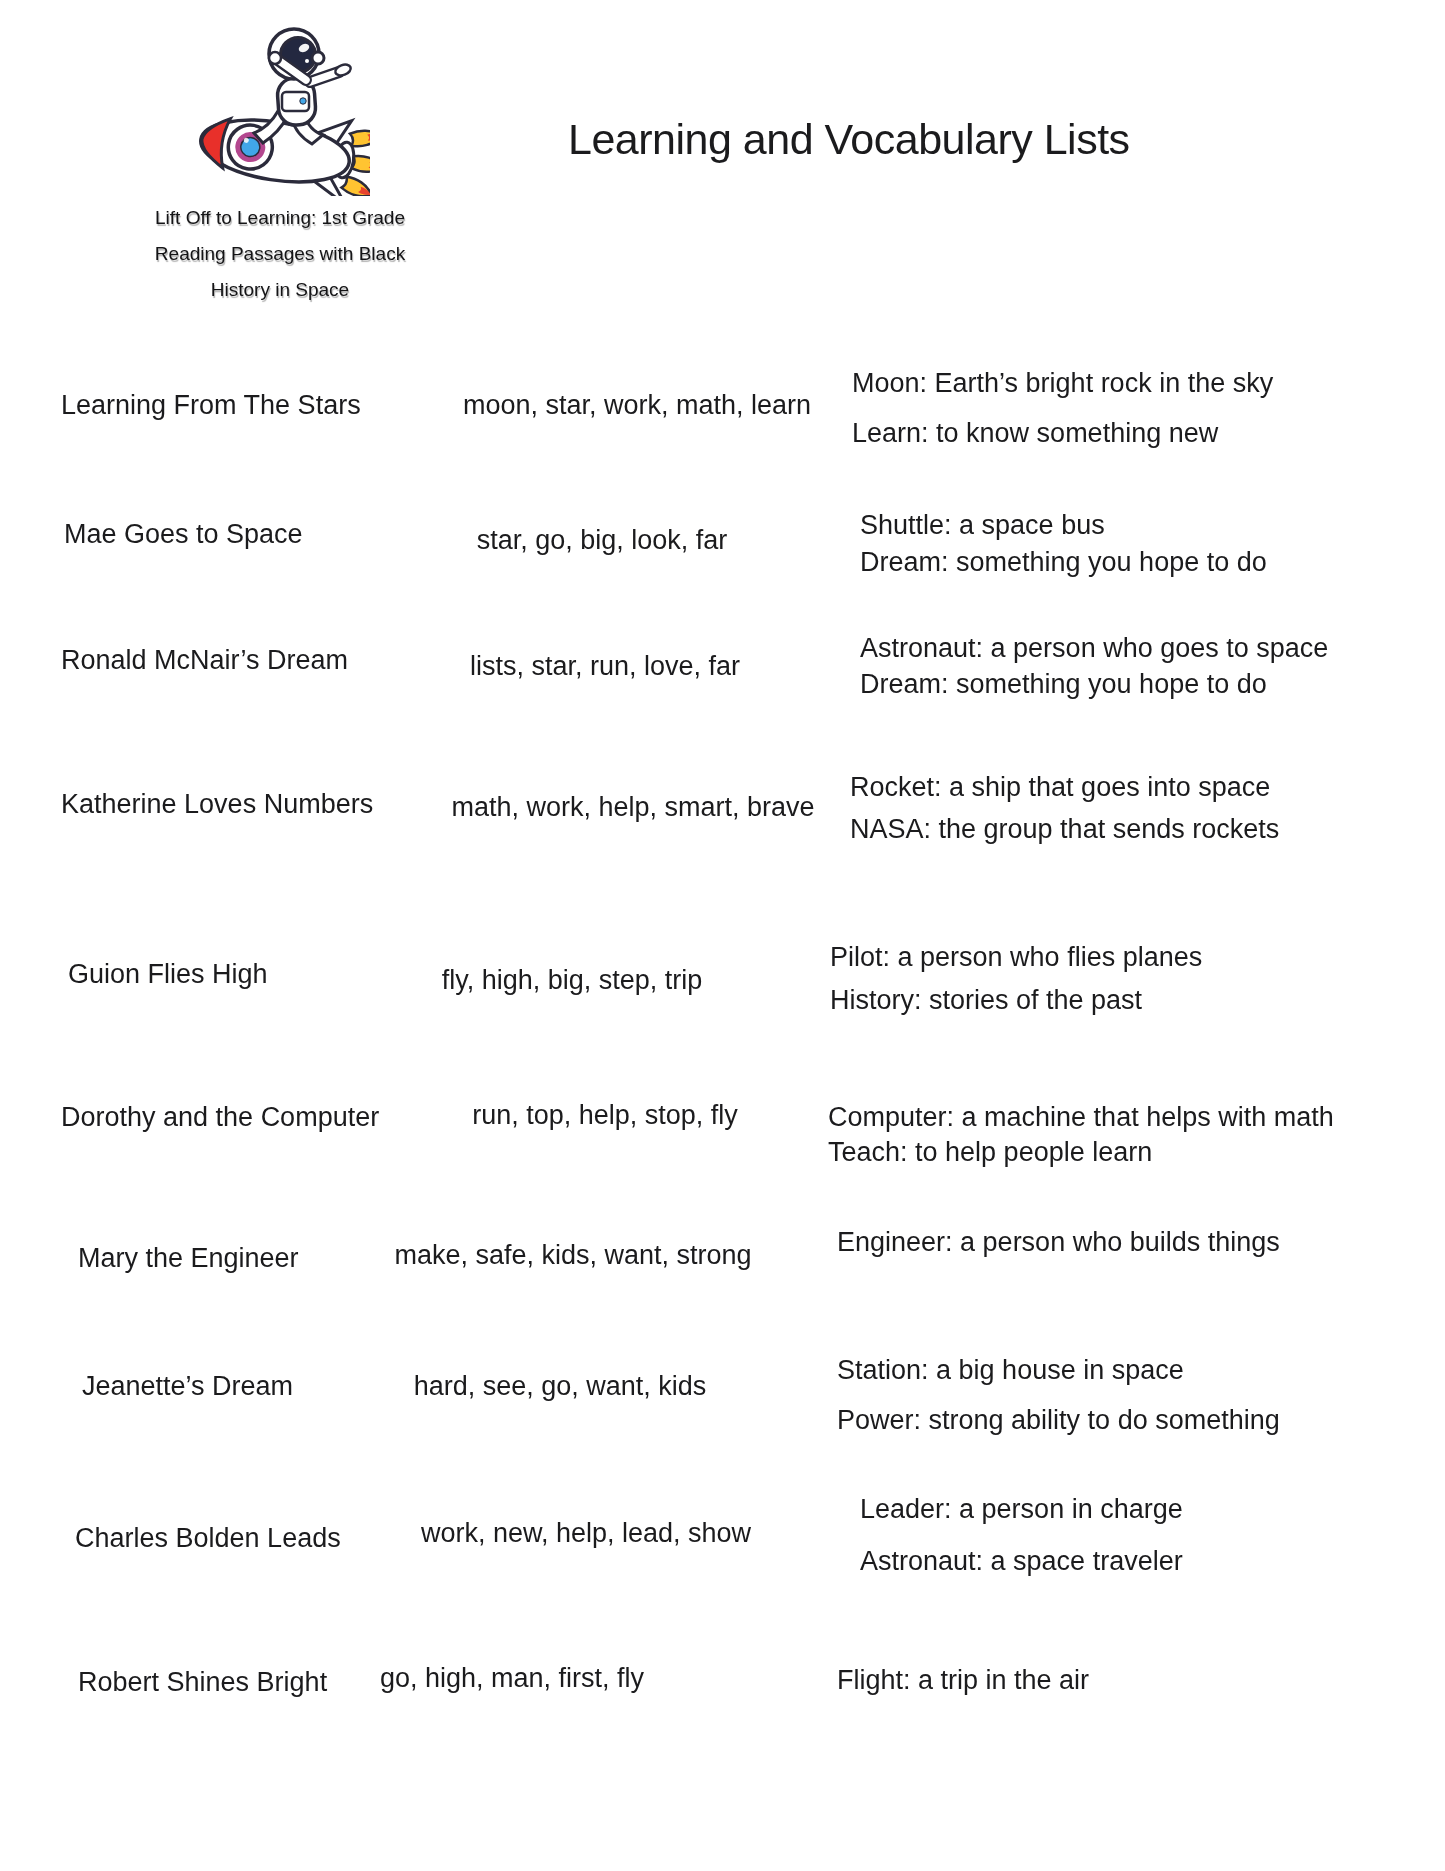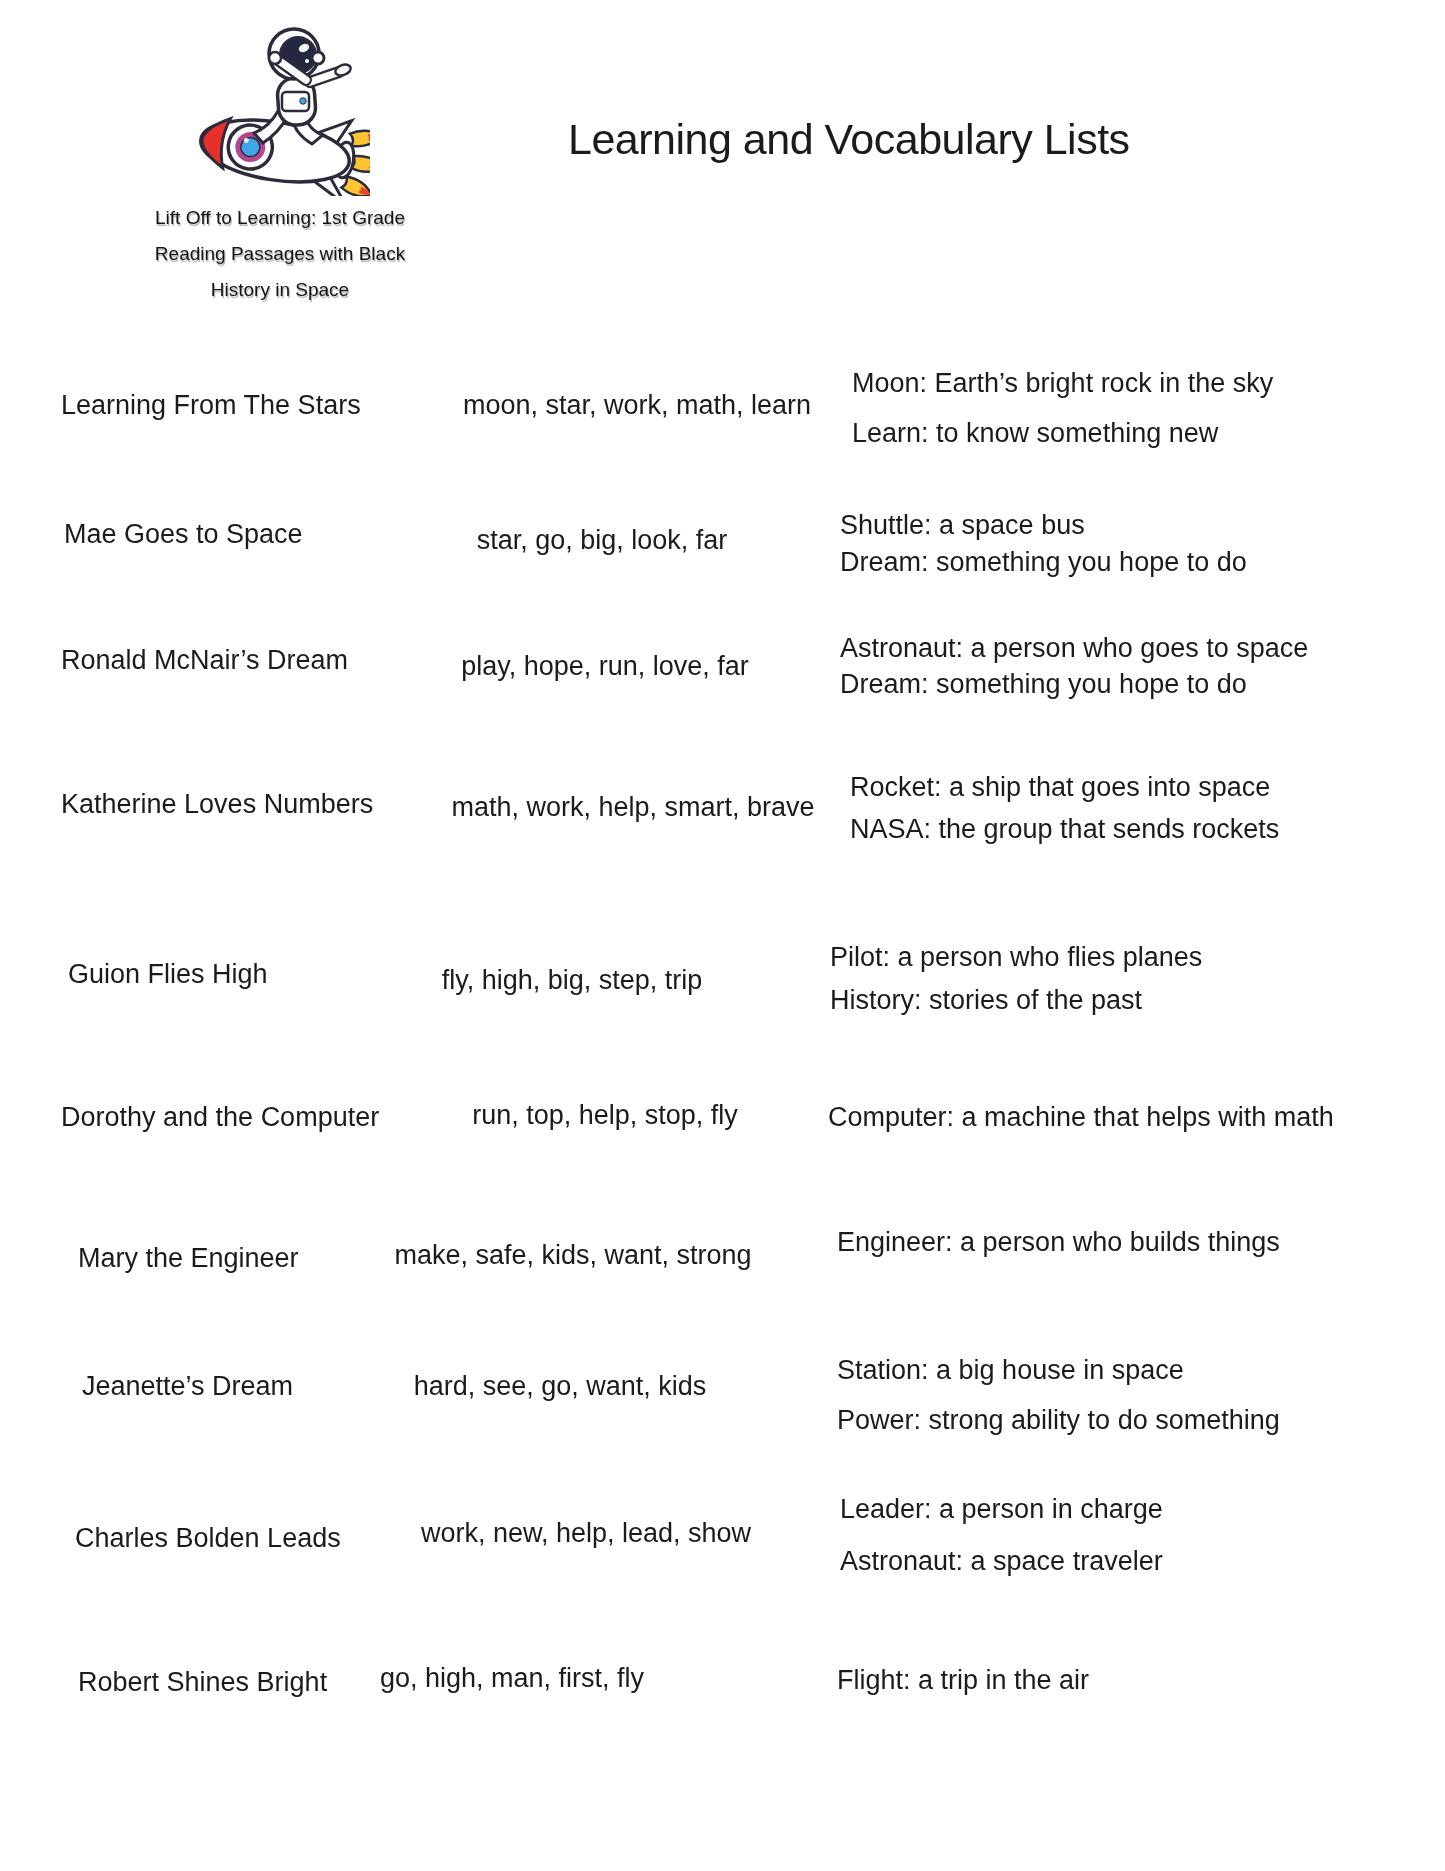--- a/index.html
+++ b/index.html
@@ -15,21 +15,21 @@
   .logo-svg { display: block; margin: 0 auto; width: 180px; height: 180px; }
   .logo-caption { margin-top: 4px; font-size: 19px; line-height: 36px; color: #141416;
                   text-shadow: 1px 1.5px 1px rgba(0,0,0,0.30); white-space: nowrap; }
   .header-text { position: absolute; left: 568px; top: 112px; width: 560px; text-align: center; }
   .page-title { margin: 0; font-size: 43px; font-weight: 400; line-height: 54px; letter-spacing: -0.5px; white-space: nowrap; }
   .subtitle { margin-top: 40px; font-size: 27px; line-height: 48px; }
   .row { position: absolute; left: 0; width: 1445px; height: 1px; }
   .col-title { position: absolute; top: 0; font-size: 27px; line-height: 32px; white-space: nowrap; }
   .col-words { position: absolute; left: 390px; width: 420px; text-align: center;
                font-size: 27px; line-height: 32px; white-space: nowrap; }
-  .col-vocab { position: absolute; left: 840px; font-size: 27px; white-space: nowrap; }
+  .col-vocab { position: absolute; left: 860px; font-size: 27px; white-space: nowrap; }
   .vline { line-height: 32px; }
 </style>
 </head>
 <body>
 
 <div class="logo-block">
   <svg class="logo-svg" viewBox="0 0 180 180" aria-hidden="true">
 
     <g transform="rotate(9 85 135)">
 
@@ -105,21 +105,21 @@
   <div class="col-title" style="left:64px">Mae Goes to Space</div>
   <div class="col-words" style="top:6px; transform:translateX(2px)">star, go, big, look, far</div>
   <div class="col-vocab" style="top:-9px">
     <div class="vline">Shuttle: a space bus</div>
     <div class="vline" style="margin-top:5px">Dream: something you hope to do</div>
   </div>
 </div>
 
 <div class="row" style="top:644px">
   <div class="col-title" style="left:61px">Ronald McNair’s Dream</div>
-  <div class="col-words" style="top:6px; transform:translateX(5px)">play, hope, run, love, far</div>
+  <div class="col-words" style="top:6px; transform:translateX(5px)">lists, star, run, love, far</div>
   <div class="col-vocab" style="top:-12px">
     <div class="vline">Astronaut: a person who goes to space</div>
     <div class="vline" style="margin-top:4px">Dream: something you hope to do</div>
   </div>
 </div>
 
 <div class="row" style="top:788px">
   <div class="col-title" style="left:61px">Katherine Loves Numbers</div>
   <div class="col-words" style="top:3px; transform:translateX(33px)">math, work, help, smart, brave</div>
   <div class="col-vocab" style="top:-17px; left:850px">
@@ -135,20 +135,21 @@
     <div class="vline">Pilot: a person who flies planes</div>
     <div class="vline" style="margin-top:11px">History: stories of the past</div>
   </div>
 </div>
 
 <div class="row" style="top:1101px">
   <div class="col-title" style="left:61px">Dorothy and the Computer</div>
   <div class="col-words" style="top:-2px; transform:translateX(5px)">run, top, help, stop, fly</div>
   <div class="col-vocab" style="top:0px; left:828px">
     <div class="vline">Computer: a machine that helps with math</div>
+    <div class="vline" style="margin-top:3px">Teach: to help people learn</div>
   </div>
 </div>
 
 <div class="row" style="top:1242px">
   <div class="col-title" style="left:78px">Mary the Engineer</div>
   <div class="col-words" style="top:-3px; transform:translateX(-27px)">make, safe, kids, want, strong</div>
   <div class="col-vocab" style="top:-16px; left:837px">
     <div class="vline">Engineer: a person who builds things</div>
   </div>
 </div>

